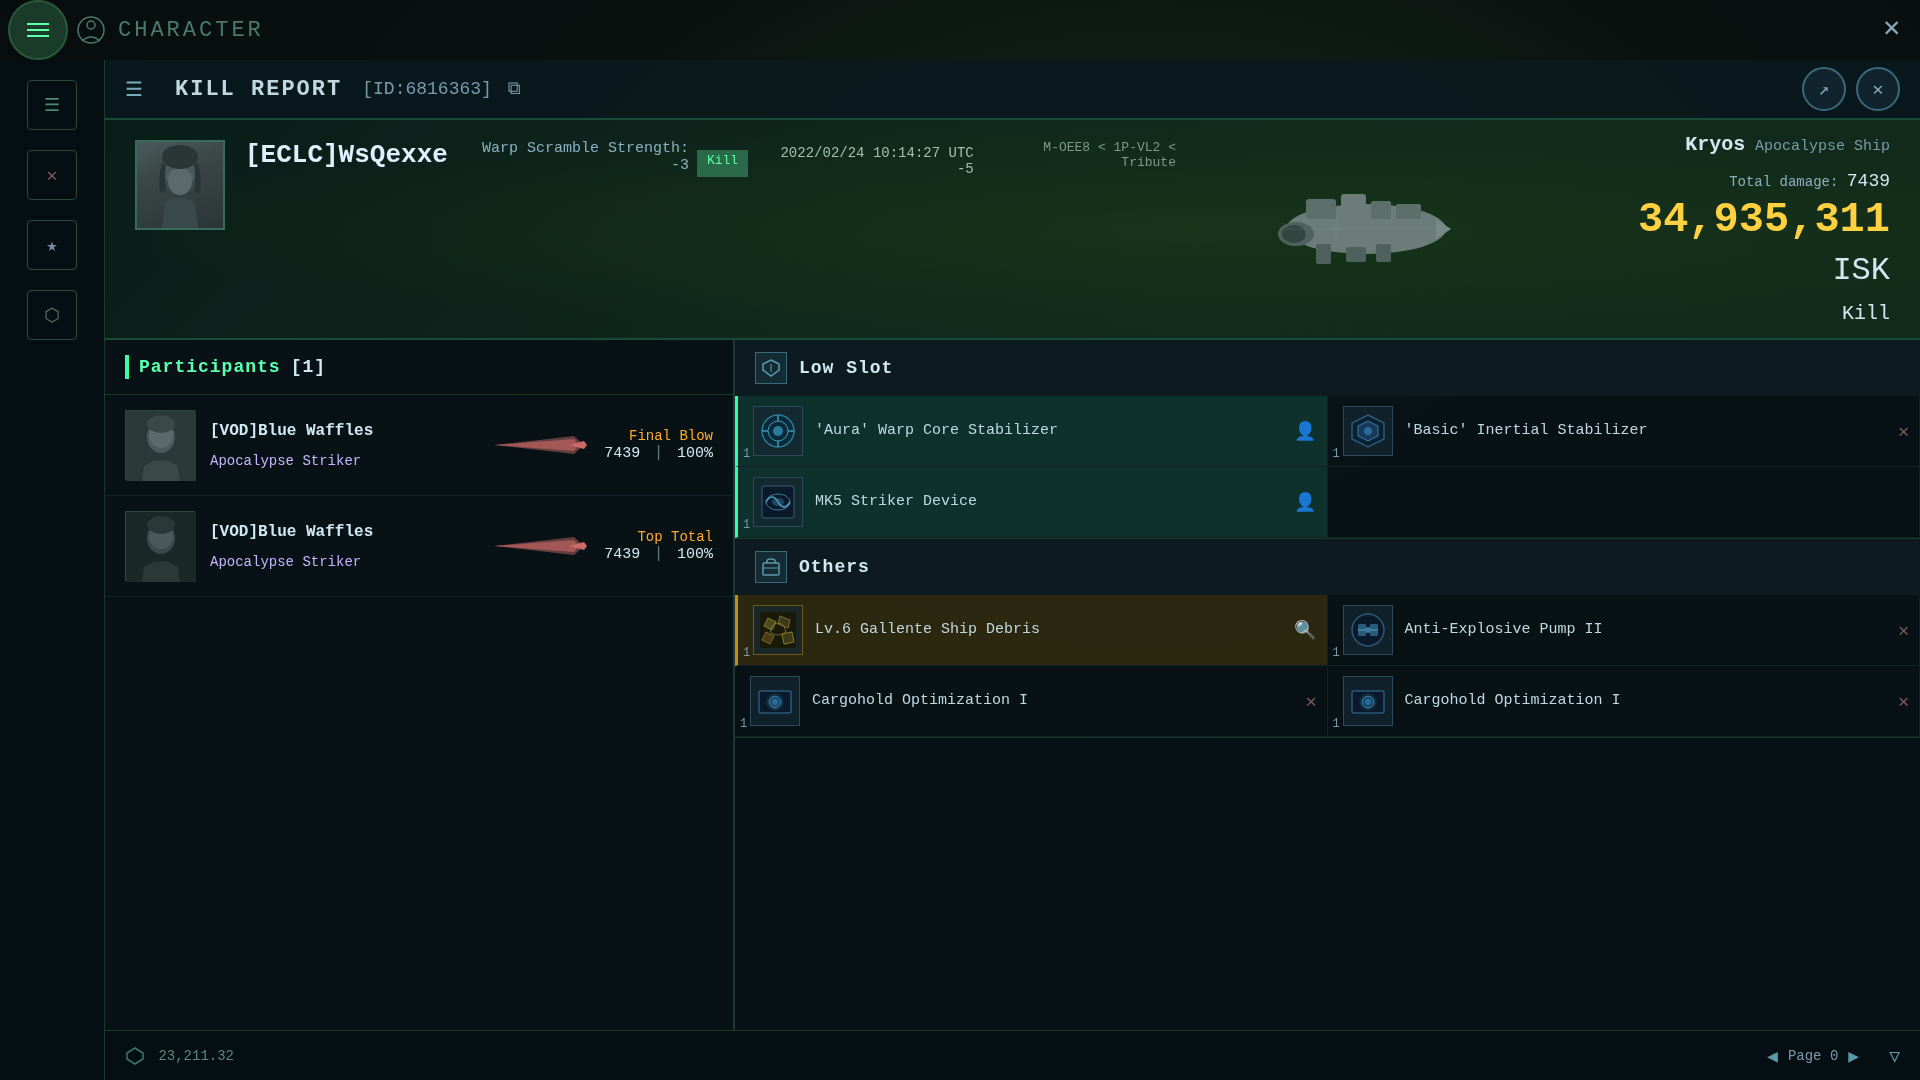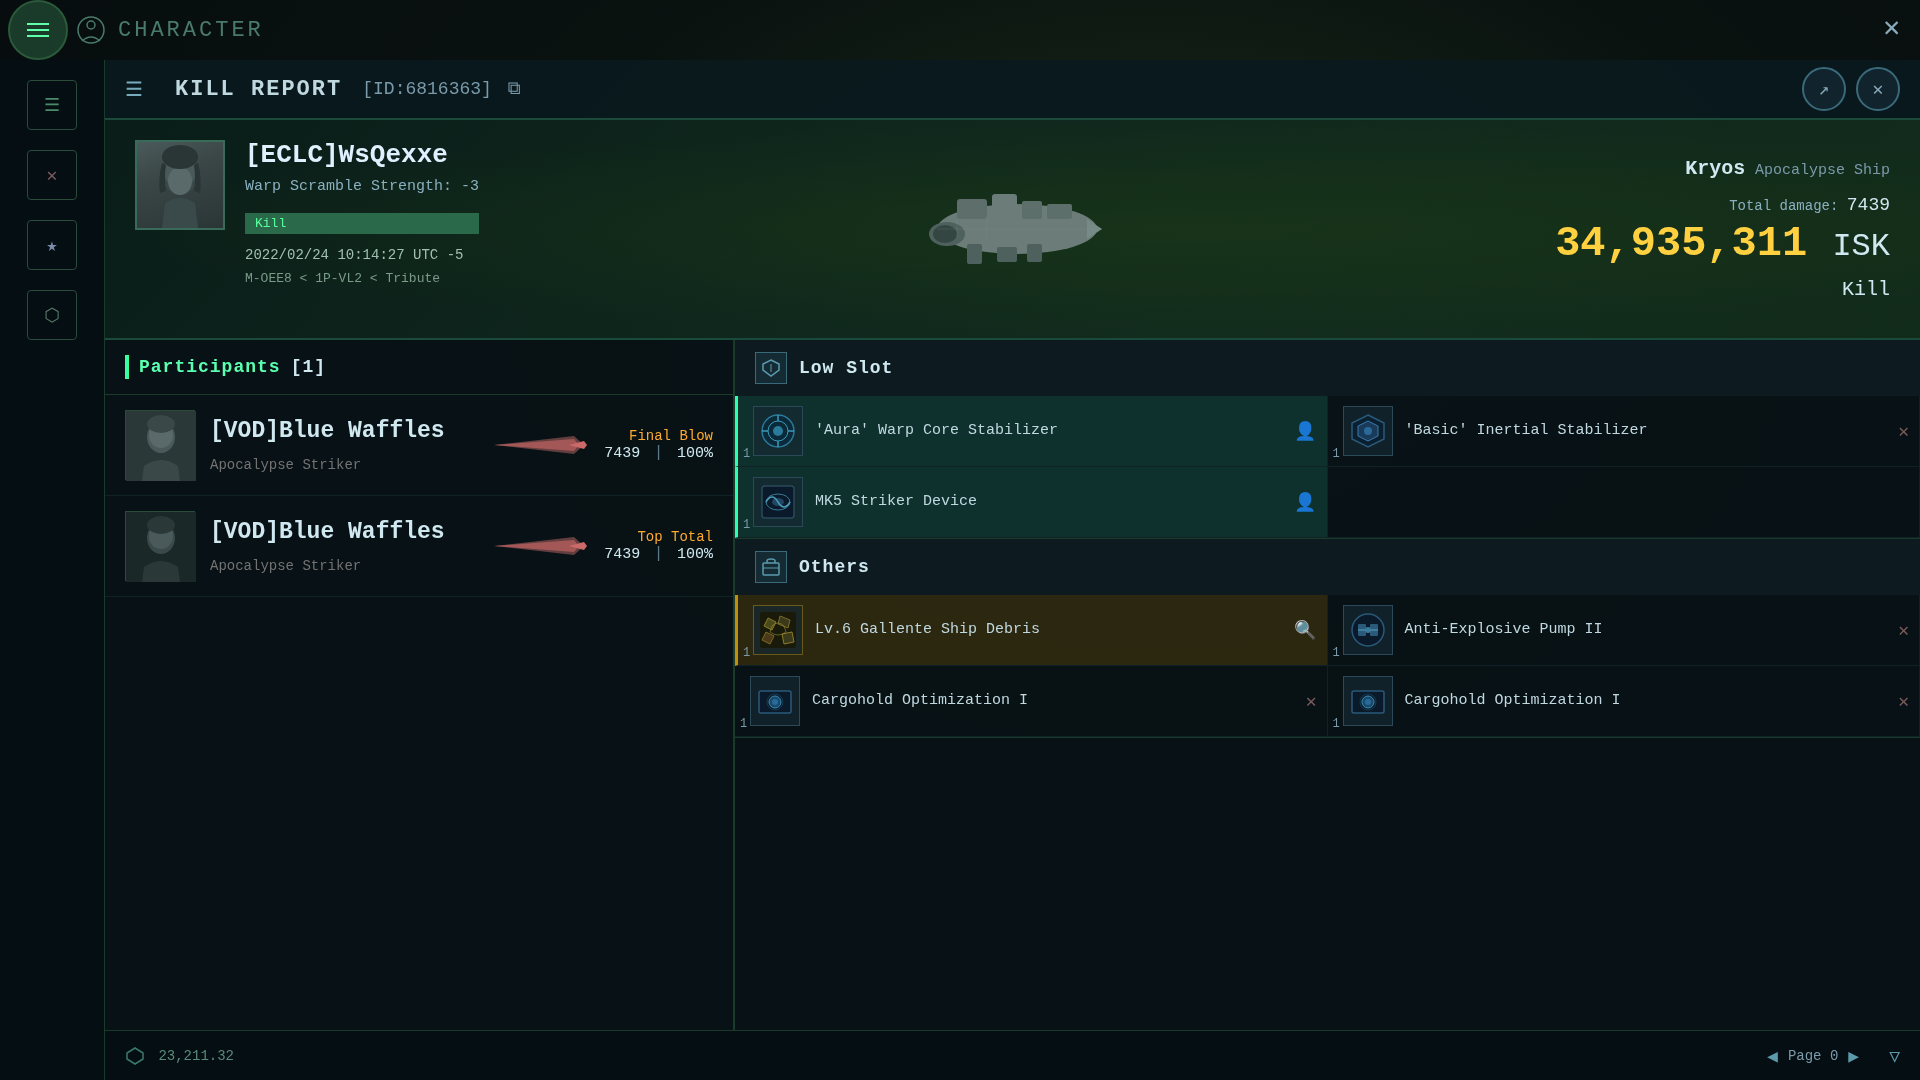--- a/index.html
+++ b/index.html
@@ -179,21 +179,21 @@
       overflow: hidden;
     }
 
     .victim-avatar-inner {
       width: 100%; height: 100%;
       background: linear-gradient(160deg, #3a4a4a 0%, #2a3535 30%, #1a2a2a 100%);
       display: flex; align-items: center; justify-content: center;
     }
 
     .victim-details {
-      display: flex; flex-direction: column; gap: 8px;
+      display: flex; flex-direction: row; gap: 8px; text-align: right;
     }
 
     .victim-name {
       color: #e0f0ff;
       font-size: 26px;
       font-weight: bold;
     }
 
     .victim-stats {
       color: #8ab0c0;
@@ -335,26 +335,26 @@
       background: linear-gradient(135deg, #2a3535, #1a2525);
       flex-shrink: 0;
     }
 
     .participant-info {
       flex: 1;
     }
 
     .participant-name {
       color: #d0e8f0;
-      font-size: 23px;
+      font-size: 16px;
       font-weight: bold;
     }
 
     .participant-ship {
-      color: #737373;
+      color: #c4b5fd;
       font-size: 14px;
       margin-top: 13px;
     }
 
     .participant-stats {
       text-align: right;
     }
 
     .final-blow-label {
       color: #ffaa30;

